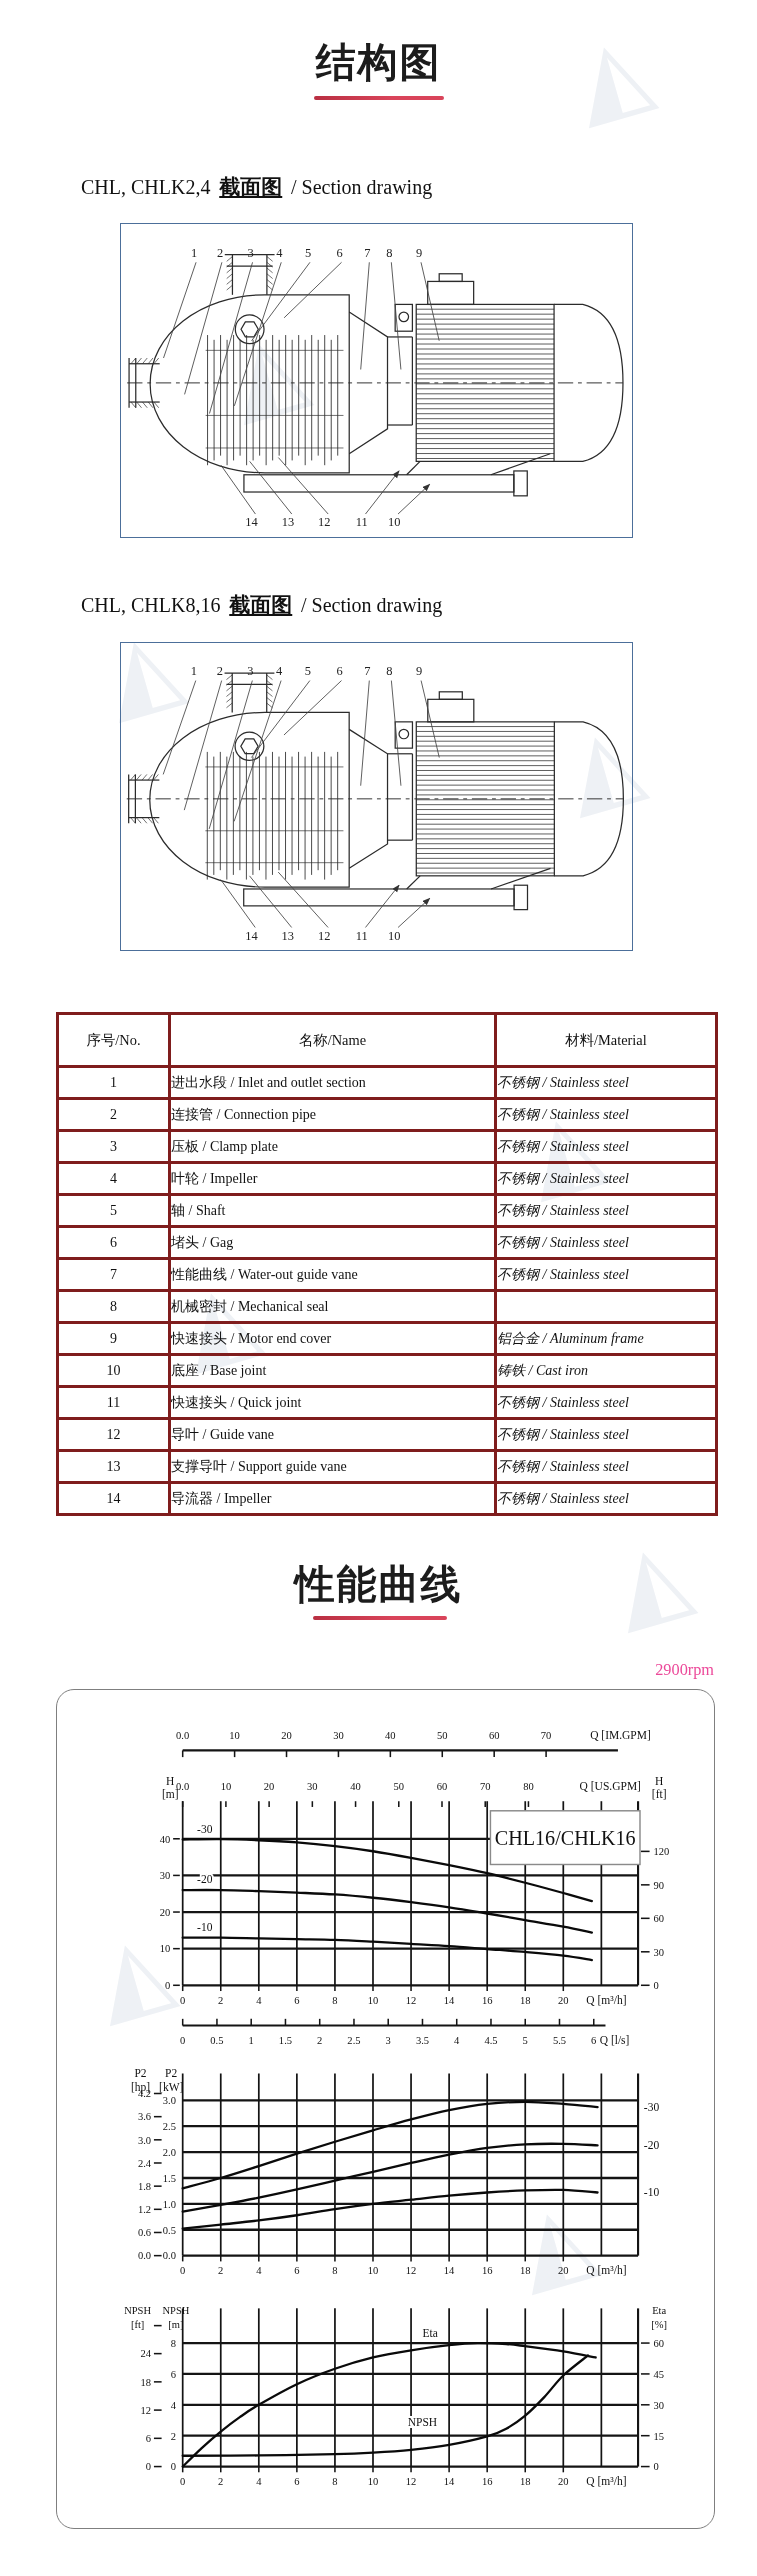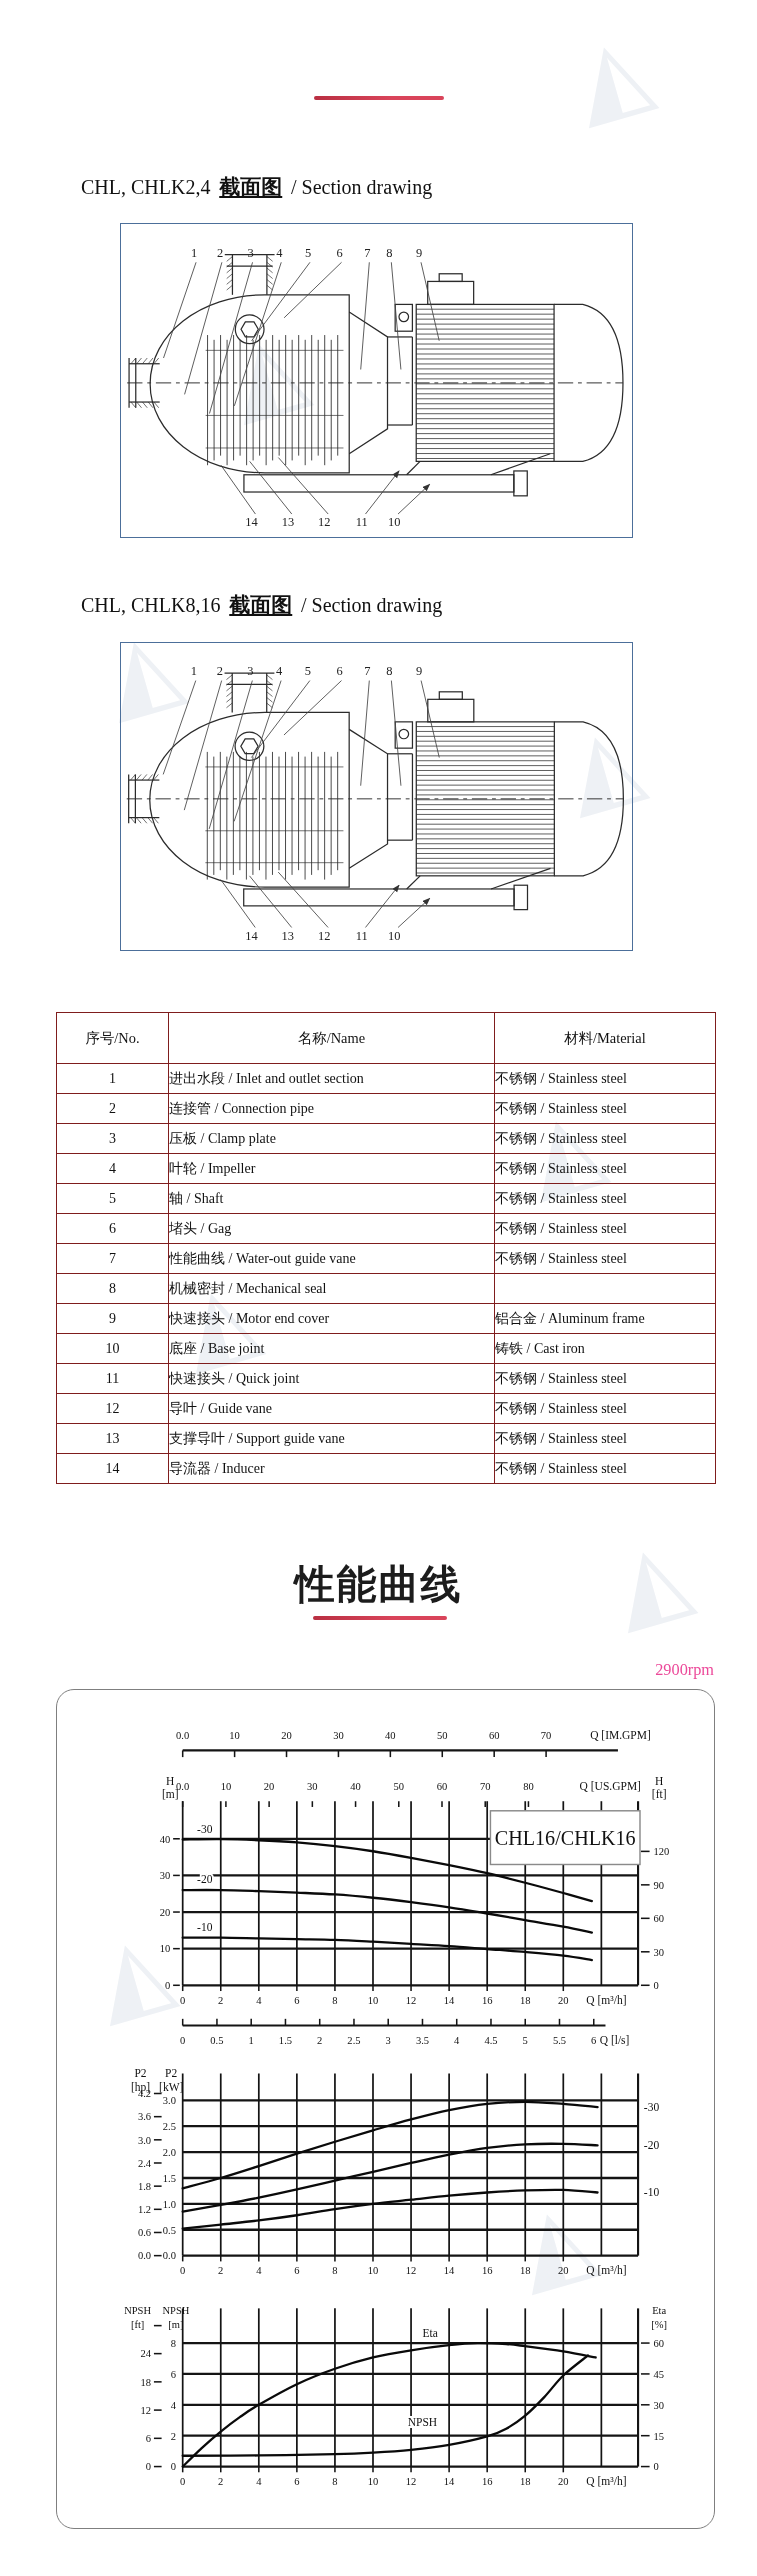--- a/index.html
+++ b/index.html
@@ -10,28 +10,28 @@
   .big-title{position:absolute;left:0;width:757px;text-align:center;z-index:1;
       font-family:"DejaVu Sans","Liberation Sans",sans-serif;font-weight:bold;
       font-size:40px;letter-spacing:1.9px;color:#1c1c1c;}
   .red-underline{position:absolute;height:3.8px;z-index:1;
       background:linear-gradient(90deg,#b92f42,#d9445a 60%,#d9445a);border-radius:1.9px;}
   .sec-heading{position:absolute;z-index:1;font-size:20px;white-space:nowrap;color:#111;}
   .sec-heading .cn{font-family:"DejaVu Sans","Liberation Sans",sans-serif;font-weight:bold;font-size:21px;margin:0 3.8px;text-decoration:underline;}
   .drawing-svg{position:absolute;z-index:1;border:1.9px solid #4c6f9a;background:transparent;}
   table.mat{position:absolute;left:56px;top:1012px;width:660px;z-index:1;border-collapse:collapse;
       table-layout:fixed;font-size:14px;color:#111;}
-  table.mat th,table.mat td{border:1px solid #7f1d1d;padding:0;vertical-align:middle;
+  table.mat th,table.mat td{border:3px solid #7f1d1d;padding:0;vertical-align:middle;
       overflow:hidden;white-space:nowrap;}
   table.mat{border:1.9px solid #111;}
   table.mat th{height:50px;text-align:center;font-weight:normal;font-size:14.4px;}
   table.mat td{height:29px;}
   td.c0{text-align:center;}
   td.c1{padding-left:23px;}
-  td.c2{padding-left:17px;}
+  td.c2{padding-left:17px;font-style:italic;}
   #rpm{position:absolute;right:43px;top:1660px;z-index:1;font-size:16.3px;color:#ec4899;}
   #charts-wrap{position:absolute;left:56px;top:1689px;width:659px;height:840px;z-index:1;
       border:1.9px solid #7f7f7f;border-radius:18px;box-sizing:border-box;}
   #charts-svg{position:absolute;left:0;top:0;}
   text{font-family:"Liberation Serif",serif;}
 </style>
 </head>
 <body>
 
 <div id="page">
@@ -39,20 +39,21 @@
   <div class="wm" style="left:575px;top:19px;">◭</div>
   <div class="wm" style="left:230px;top:316px;">◭</div>
   <div class="wm" style="left:566px;top:709px;">◭</div>
   <div class="wm" style="left:105px;top:614px;">◭</div>
   <div class="wm" style="left:527px;top:1093px;">◭</div>
   <div class="wm" style="left:182px;top:1265px;">◭</div>
   <div class="wm" style="left:614px;top:1524px;">◭</div>
   <div class="wm" style="left:96px;top:1917px;">◭</div>
   <div class="wm" style="left:518px;top:2186px;">◭</div>
 
+  <div class="big-title" style="top:35px;">结构图</div>
   <div class="red-underline" style="left:314px;top:96px;width:130px;"></div>
 
   <div class="sec-heading" style="left:81px;top:173px;">
     <span>CHL, CHLK2,4</span>
     <span class="cn">截面图</span>
     <span>/ Section drawing</span>
   </div>
 
   <svg id="svg-d1" class="drawing-svg" style="left:120px;top:223px;" width="511" height="313" viewBox="0 0 533 327">
     <defs>
@@ -318,21 +319,21 @@
           <td class="c1">导叶 / Guide vane</td>
           <td class="c2">不锈钢 / Stainless steel</td>
         </tr>
         <tr>
           <td class="c0">13</td>
           <td class="c1">支撑导叶 / Support guide vane</td>
           <td class="c2">不锈钢 / Stainless steel</td>
         </tr>
         <tr>
           <td class="c0">14</td>
-          <td class="c1">导流器 / Inducer</td>
+          <td class="c1">导流器 / Impeller</td>
           <td class="c2">不锈钢 / Stainless steel</td>
         </tr>
       </tbody>
   </table>
 
   <div class="big-title" style="top:1557px;">性能曲线</div>
   <div class="red-underline" style="left:313px;top:1616px;width:134px;"></div>
 
   <div id="rpm">2900rpm</div>
 

